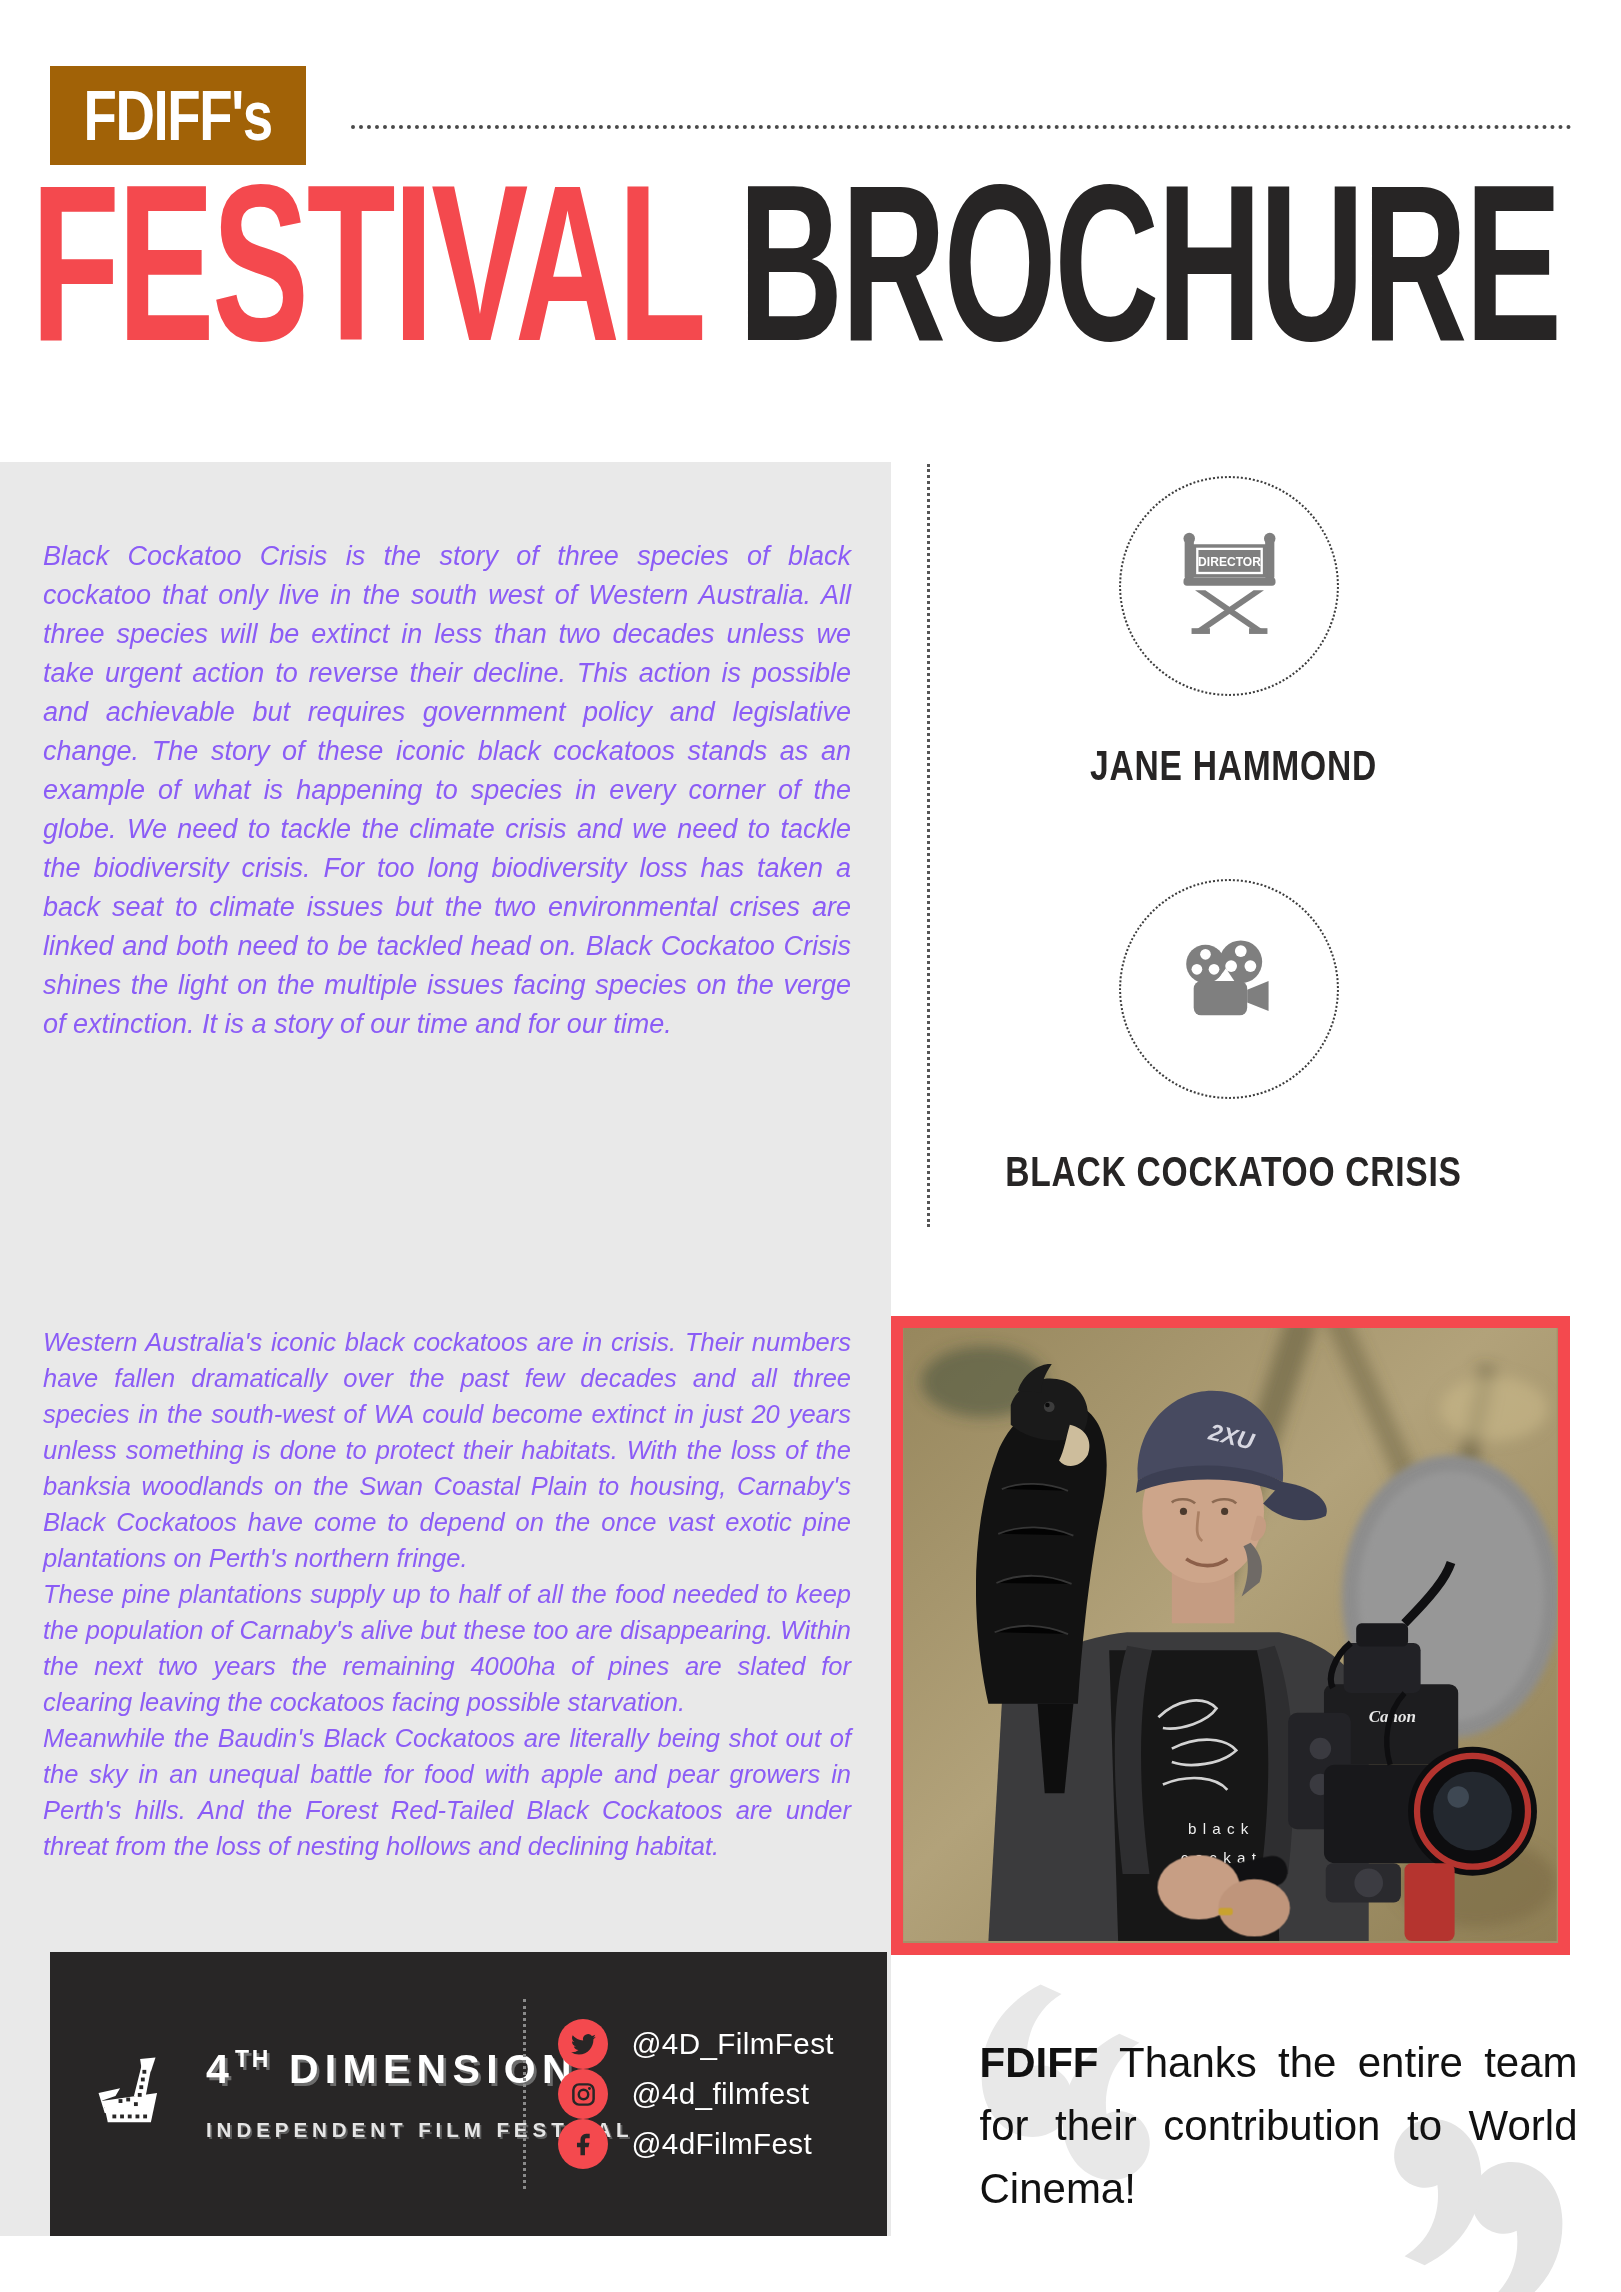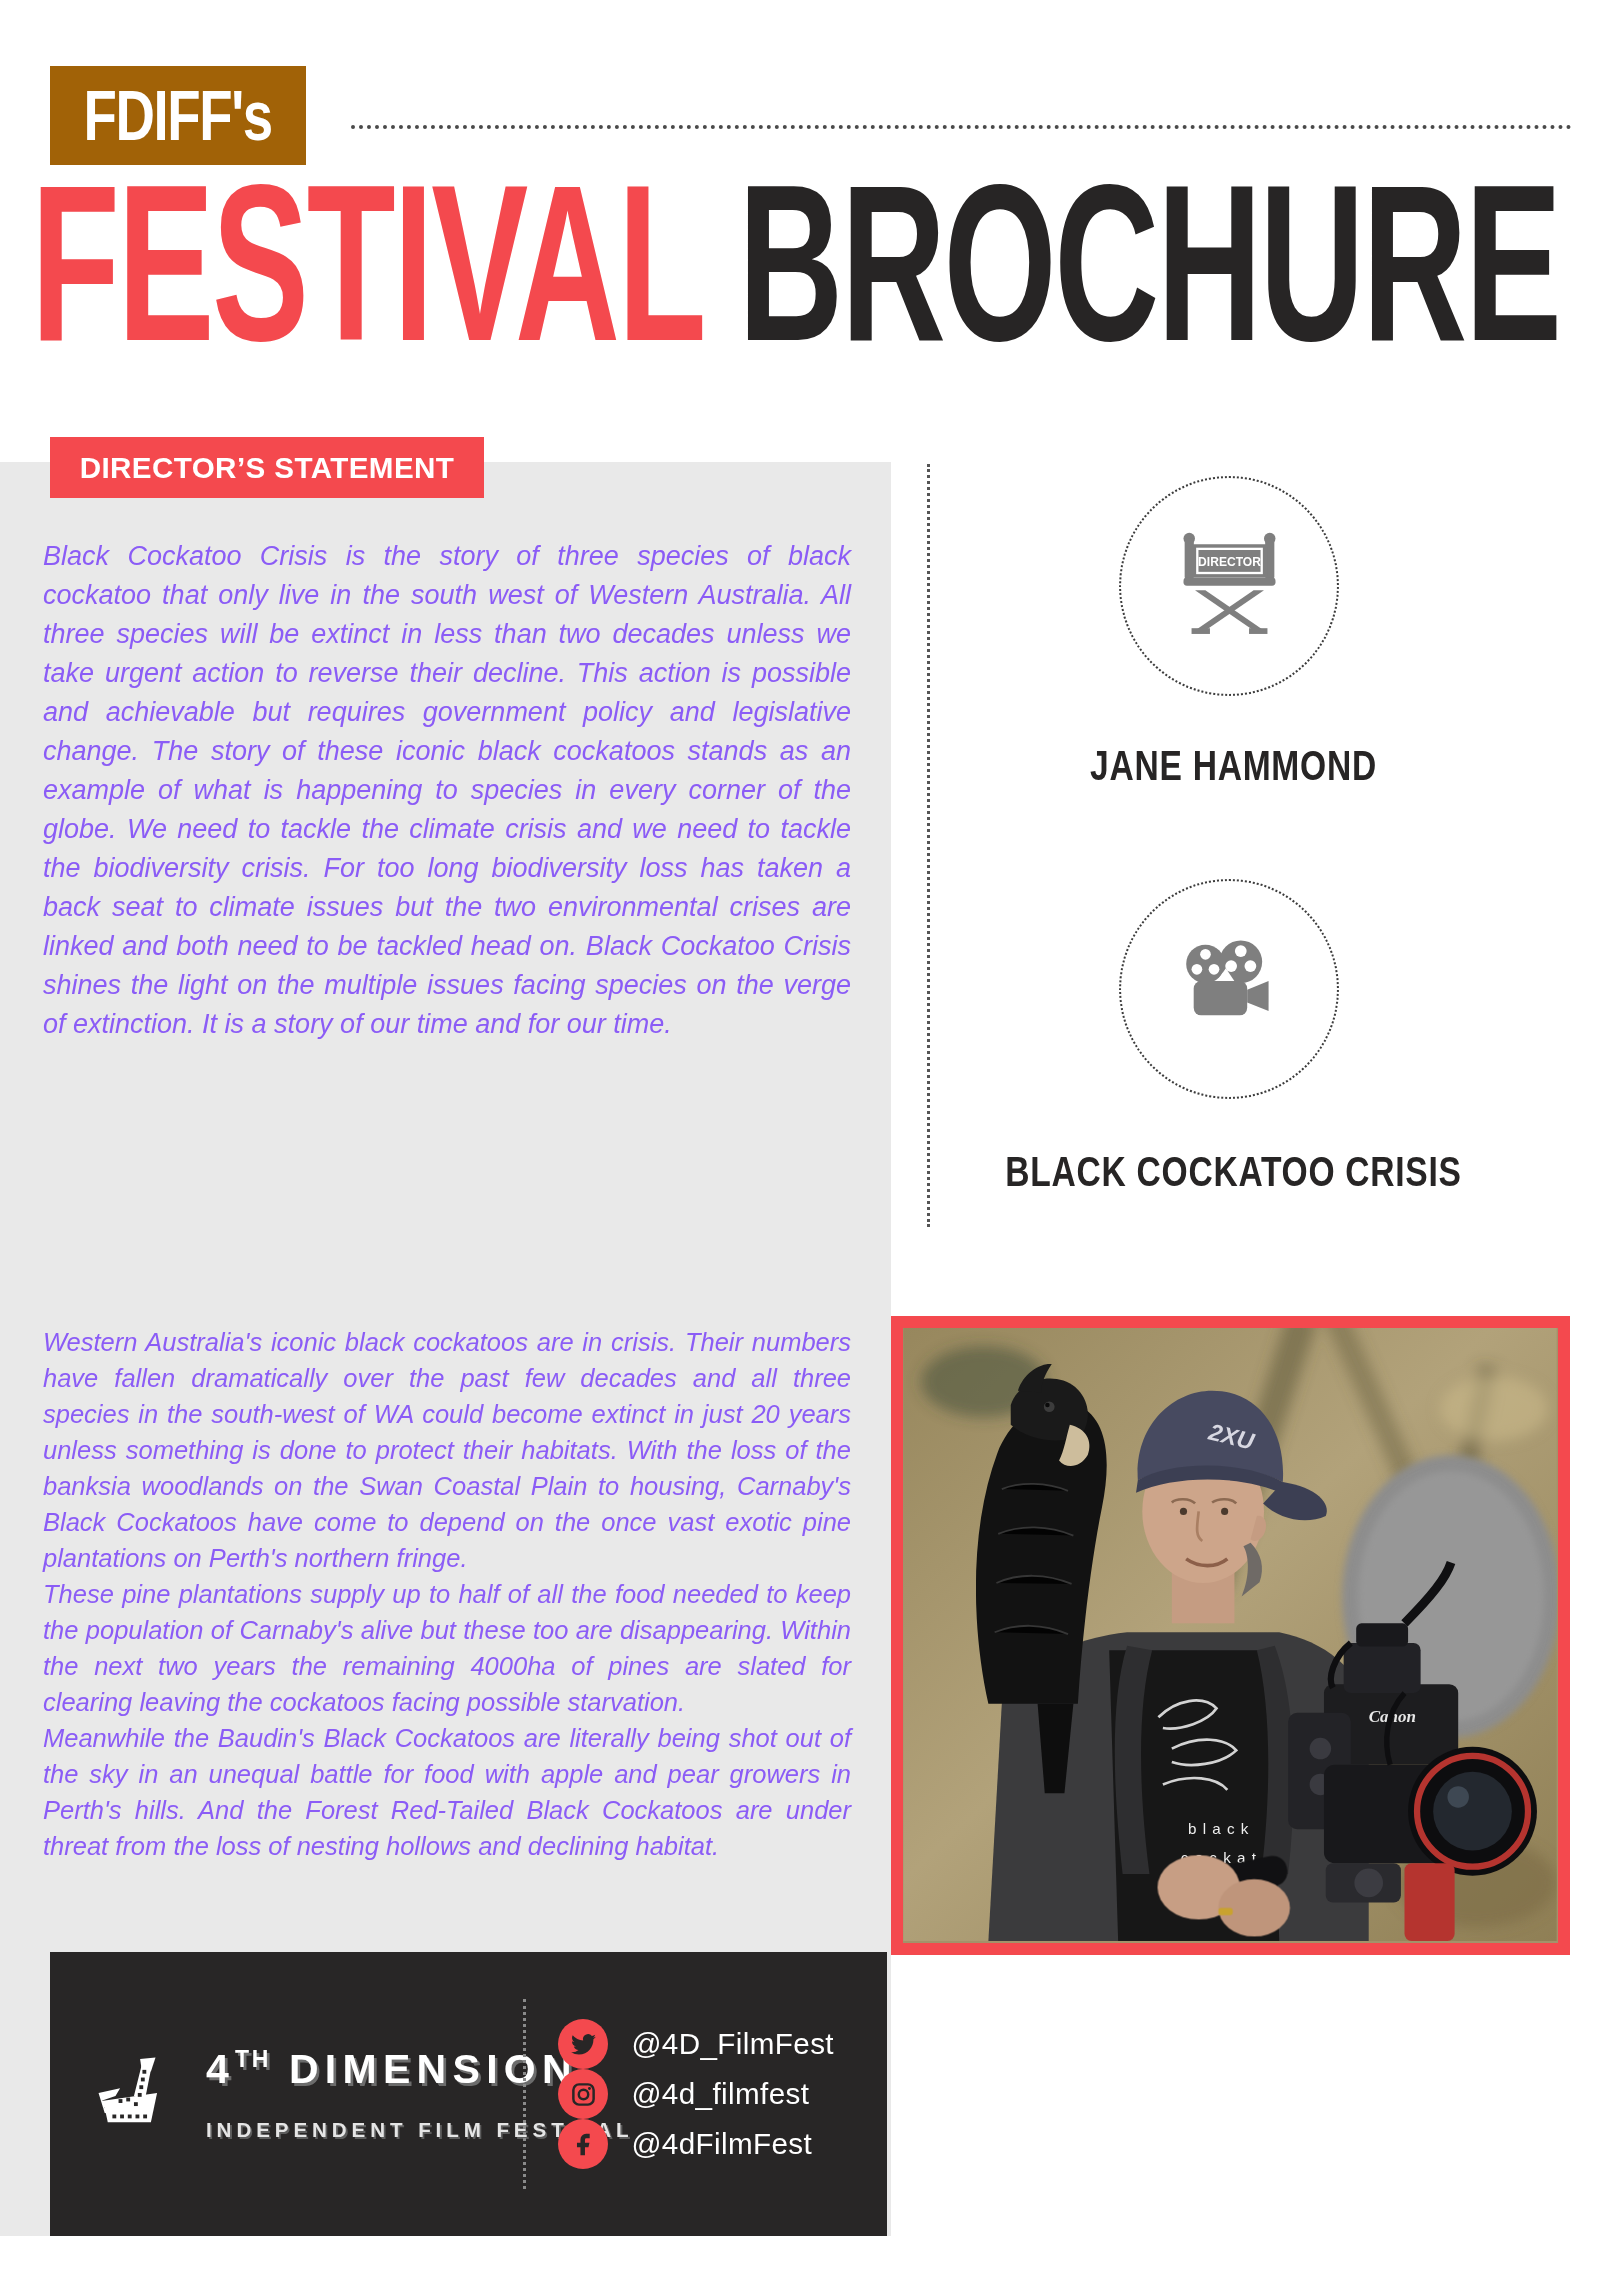--- a/index.html
+++ b/index.html
@@ -112,23 +112,20 @@
 
   <div class="brand-badge">
     <span>FDIFF's</span>
   </div>
   <div class="header-dotted"></div>
 
   <h1 class="main-title"><span class="t-red">FESTIVAL</span><span class="t-dark">BROCHURE</span></h1>
 
   <div class="gray-panel"></div>
 
-  <div class="red-banner" id="banner-director">
-    <span>DIRECTOR’S STATEMENT</span>
-  </div>
   <div class="body-text" id="director-body">Black Cockatoo Crisis is the story of three species of black cockatoo that only live in the south west of Western Australia. All three species will be extinct in less than two decades unless we take urgent action to reverse their decline. This action is possible and achievable but requires government policy and legislative change. The story of these iconic black cockatoos stands as an example of what is happening to species in every corner of the globe. We need to tackle the climate crisis and we need to tackle the biodiversity crisis. For too long biodiversity loss has taken a back seat to climate issues but the two environmental crises are linked and both need to be tackled head on. Black Cockatoo Crisis shines the light on the multiple issues facing species on the verge of extinction. It is a story of our time and for our time.</div>
 
   <div class="body-text" id="project-body">
     <p>Western Australia's iconic black cockatoos are in crisis. Their numbers have fallen dramatically over the past few decades and all three species in the south-west of WA could become extinct in just 20 years unless something is done to protect their habitats. With the loss of the banksia woodlands on the Swan Coastal Plain to housing, Carnaby's Black Cockatoos have come to depend on the once vast exotic pine plantations on Perth's northern fringe.</p>
     <p>These pine plantations supply up to half of all the food needed to keep the population of Carnaby's alive but these too are disappearing. Within the next two years the remaining 4000ha of pines are slated for clearing leaving the cockatoos facing possible starvation.</p>
     <p>Meanwhile the Baudin's Black Cockatoos are literally being shot out of the sky in an unequal battle for food with apple and pear growers in Perth's hills. And the Forest Red-Tailed Black Cockatoos are under threat from the loss of nesting hollows and declining habitat.</p>
   </div>
 
   <div class="v-dotted"></div>
 
@@ -339,15 +336,30 @@
         <span class="social-circle">
           <svg viewBox="0 0 24 24">
               <path fill="#282626" d="M17.5 2.5h-3.2a5 5 0 0 0-5 5v2.9H6.2v4h3.1v7.1h4v-7.1h3.1l.9-4h-4V7.7a1.2 1.2 0 0 1 1.2-1.2h3z"></path>
             </svg>
         </span>
         <span class="social-handle">@4dFilmFest</span>
       </div>
     </div>
   </div>
 
+  <div class="quote-wrap">
+    <svg class="quote-mark" id="quote-open" viewBox="0 0 200 240">
+      <g fill="#e8e8e8">
+        <path d="M78 8 C38 28 14 64 16 108 C17 146 44 172 76 168 C102 164 116 140 110 118 C104 96 80 88 64 96 C60 62 74 34 100 18 Z"></path>
+        <path d="M178 8 C138 28 114 64 116 108 C117 146 144 172 176 168 C202 164 216 140 210 118 C204 96 180 88 164 96 C160 62 174 34 200 18 Z" transform="translate(-10 52) scale(.96)"></path>
+      </g>
+    </svg>
+    <svg class="quote-mark" id="quote-close" viewBox="0 0 200 240">
+      <g fill="#e4e4e4">
+        <path d="M78 8 C38 28 14 64 16 108 C17 146 44 172 76 168 C102 164 116 140 110 118 C104 96 80 88 64 96 C60 62 74 34 100 18 Z"></path>
+        <path d="M178 8 C138 28 114 64 116 108 C117 146 144 172 176 168 C202 164 216 140 210 118 C204 96 180 88 164 96 C160 62 174 34 200 18 Z" transform="translate(-10 52) scale(.96)"></path>
+      </g>
+    </svg>
+    <div class="quote-text"><b>FDIFF</b><span> Thanks the entire team for their contribution to World Cinema!</span></div>
+  </div>
 
 </div>
 
 
 </body></html>

